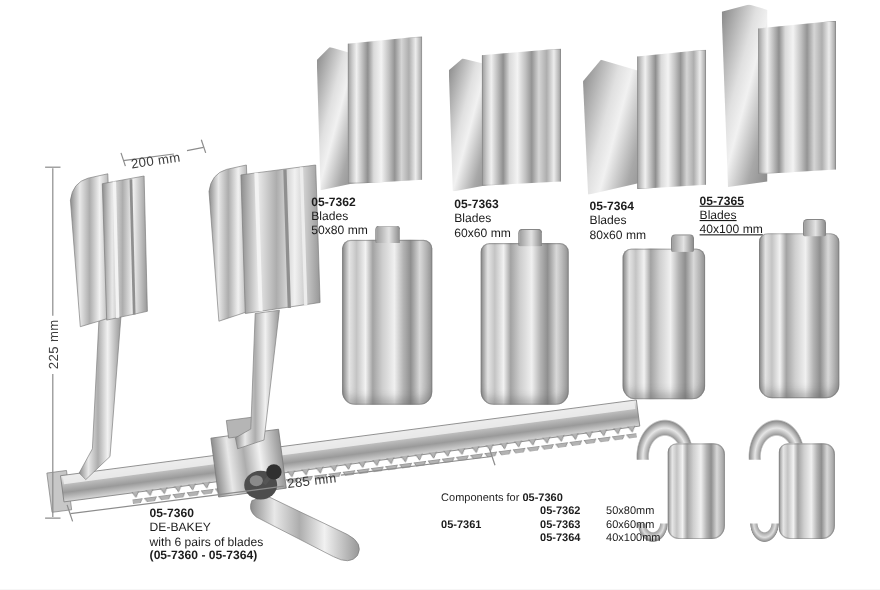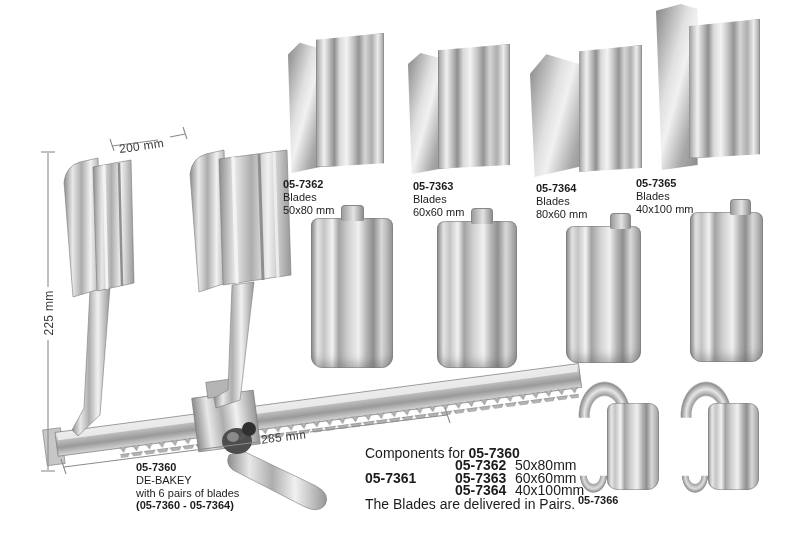--- a/index.html
+++ b/index.html
@@ -37,21 +37,21 @@
   .stern .hook { position:absolute; left:-2%; top:-4%; width:72%; height:70%;
     background:radial-gradient(ellipse at center, rgba(0,0,0,0) 0 34%, #9d9d9d 37%, #e6e6e6 48%, #8f8f8f 60%, rgba(0,0,0,0) 63%);
     clip-path:inset(0 0 46% 0); }
   .stern .sbody { position:absolute; right:0; top:20%; width:64%; height:80%;
     border-radius:8px 10px 12px 10px; box-shadow:inset 0 0 0 1px rgba(120,120,120,.5); }
   .stern .sfoot { position:absolute; left:2%; bottom:-4%; width:36%; height:34%;
     background:radial-gradient(ellipse at center, rgba(0,0,0,0) 0 30%, #a5a5a5 34%, #dddddd 50%, #8f8f8f 64%, rgba(0,0,0,0) 67%);
     clip-path:inset(50% 0 0 0); }
 
   
-  .components { position:absolute; font-size:14px; line-height:12.4px; color:#1c1c1c; }
+  .components { position:absolute; font-size:10px; line-height:12.4px; color:#1c1c1c;margin-left:36px; }
   .crow { display:flex; white-space:pre; }
   .c1 { display:inline-block; width:90px; }
   .c2 { display:inline-block; width:60px; }
   .note { margin-top:1px; }
 
   svg.retractor { position:absolute; left:0; top:0; }
 </style>
 </head>
 <body>
 
@@ -163,21 +163,21 @@
   <div class="plabel" style="left:413px; top:180px;">
     <div class="b">05-7363</div>
     <div>Blades</div>
     <div>60x60 mm</div>
   </div>
   <div class="plabel" style="left:536px; top:182px;">
     <div class="b">05-7364</div>
     <div>Blades</div>
     <div>80x60 mm</div>
   </div>
-  <div class="plabel" style="left:636px; top:177px;">
+  <div class="plabel" style="left:636px; top:177px;text-decoration:underline;">
     <div class="b">05-7365</div>
     <div>Blades</div>
     <div>40x100 mm</div>
   </div>
 
   <div class="bladeB ribsB" style="left:311px; top:218px; width:82px; height:150px;">
     <div class="tab" style="left:36%;"></div>
   </div>
   <div class="bladeB ribsB" style="left:437px; top:221px; width:80px; height:147px;">
     <div class="tab" style="left:42%;"></div>
@@ -194,32 +194,30 @@
     <div class="sbody ribsB"></div>
     <div class="sfoot"></div>
   </div>
   <div class="stern" style="left:679px; top:381px; width:80px; height:109px;">
     <div class="hook"></div>
     <div class="sbody ribsB"></div>
     <div class="sfoot"></div>
   </div>
 
   <div class="plabel" style="left:578px; top:494px;">
-    <div class="b">05-7366</div>
   </div>
 
   <div class="components" style="left:365px; top:447px;">
     <div class="crow">
       <span>Components for </span><span class="b">05-7360</span>
     </div>
     <div class="crow">
       <span class="c1"></span><span class="c2 b">05-7362</span><span>50x80mm</span>
     </div>
     <div class="crow">
       <span class="c1 b">05-7361</span><span class="c2 b">05-7363</span><span>60x60mm</span>
     </div>
     <div class="crow">
       <span class="c1"></span><span class="c2 b">05-7364</span><span>40x100mm</span>
     </div>
-    <div class="crow note">The Blades are delivered in Pairs.</div>
   </div>
 
 </div>
 
 </body></html>

